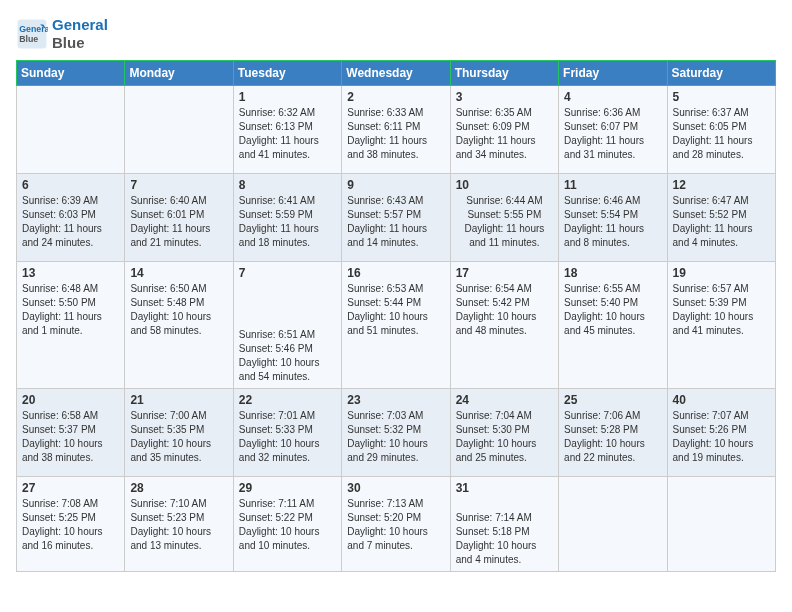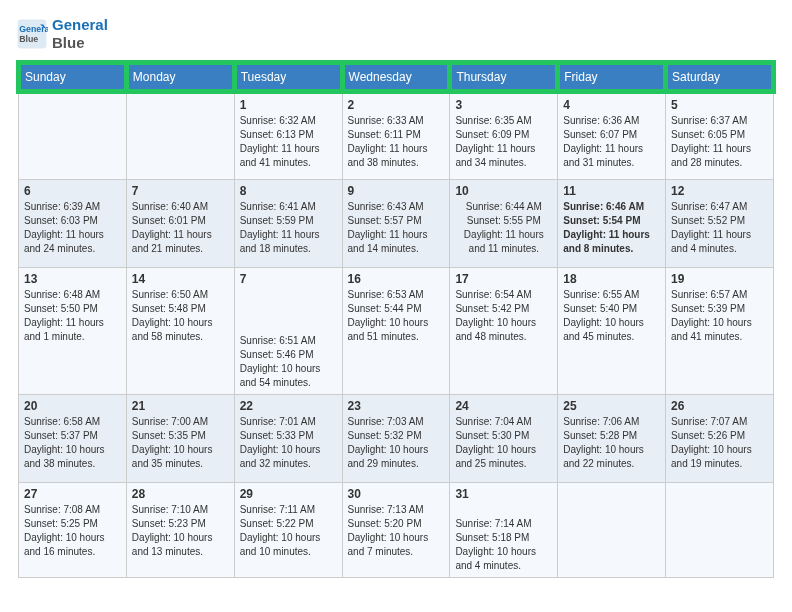--- a/index.html
+++ b/index.html
@@ -48,24 +48,24 @@
     }
     table {
       width: 100%;
       border-collapse: collapse;
       table-layout: fixed;
     }
     thead tr th {
       background-color: #3a7fc1;
       color: #fff;
       font-size: 12px;
-      font-weight: normal;
+      font-weight: bold;
       padding: 5px 4px;
       text-align: left;
-      border: 5px solid #22c55e;
+      border: 1px solid #22c55e;
     }
     tbody tr td {
       vertical-align: top;
       border: 1px solid #ccc;
       padding: 4px 5px;
       font-size: 9.5px;
       color: #333;
       height: 88px;
     }
     tbody tr:nth-child(odd) td {
@@ -183,21 +183,21 @@
 Daylight: 11 hours and 14 minutes.</div>
         </td>
         <td>
           <span class="day-num">10</span>
           <div class="day-info" style="white-space: pre-wrap; text-align: center;">Sunrise: 6:44 AM
 Sunset: 5:55 PM
 Daylight: 11 hours and 11 minutes.</div>
         </td>
         <td>
           <span class="day-num">11</span>
-          <div class="day-info" style="white-space: pre-wrap; font-weight: bold;">Sunrise: 6:46 AM
+          <div class="day-info" style="white-space: pre-wrap;">Sunrise: 6:46 AM
 Sunset: 5:54 PM
 Daylight: 11 hours and 8 minutes.</div>
         </td>
         <td>
           <span class="day-num">12</span>
           <div class="day-info" style="white-space: pre-wrap;">Sunrise: 6:47 AM
 Sunset: 5:52 PM
 Daylight: 11 hours and 4 minutes.</div>
         </td>
       </tr>
@@ -276,21 +276,21 @@
 Sunset: 5:30 PM
 Daylight: 10 hours and 25 minutes.</div>
         </td>
         <td>
           <span class="day-num">25</span>
           <div class="day-info" style="white-space: pre-wrap;">Sunrise: 7:06 AM
 Sunset: 5:28 PM
 Daylight: 10 hours and 22 minutes.</div>
         </td>
         <td>
-          <span class="day-num">26</span>
+          <span class="day-num">40</span>
           <div class="day-info" style="white-space: pre-wrap;">Sunrise: 7:07 AM
 Sunset: 5:26 PM
 Daylight: 10 hours and 19 minutes.</div>
         </td>
       </tr>
       <tr>
         <td>
           <span class="day-num">27</span>
           <div class="day-info" style="white-space: pre-wrap;">Sunrise: 7:08 AM
 Sunset: 5:25 PM

